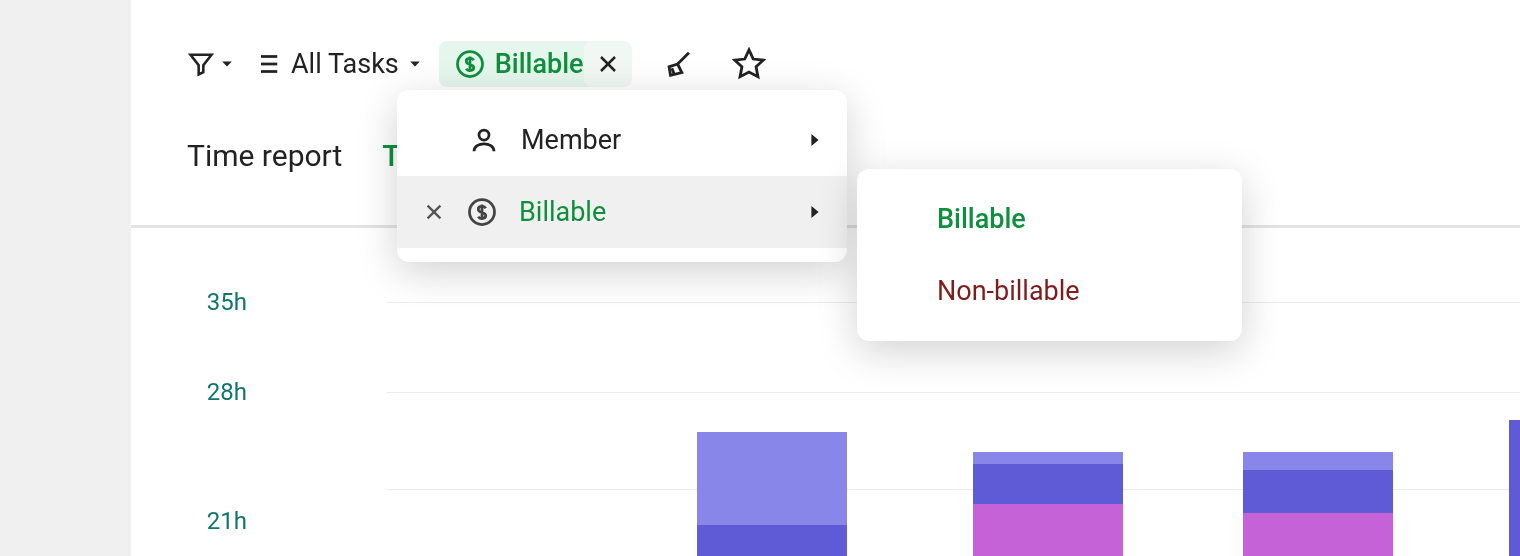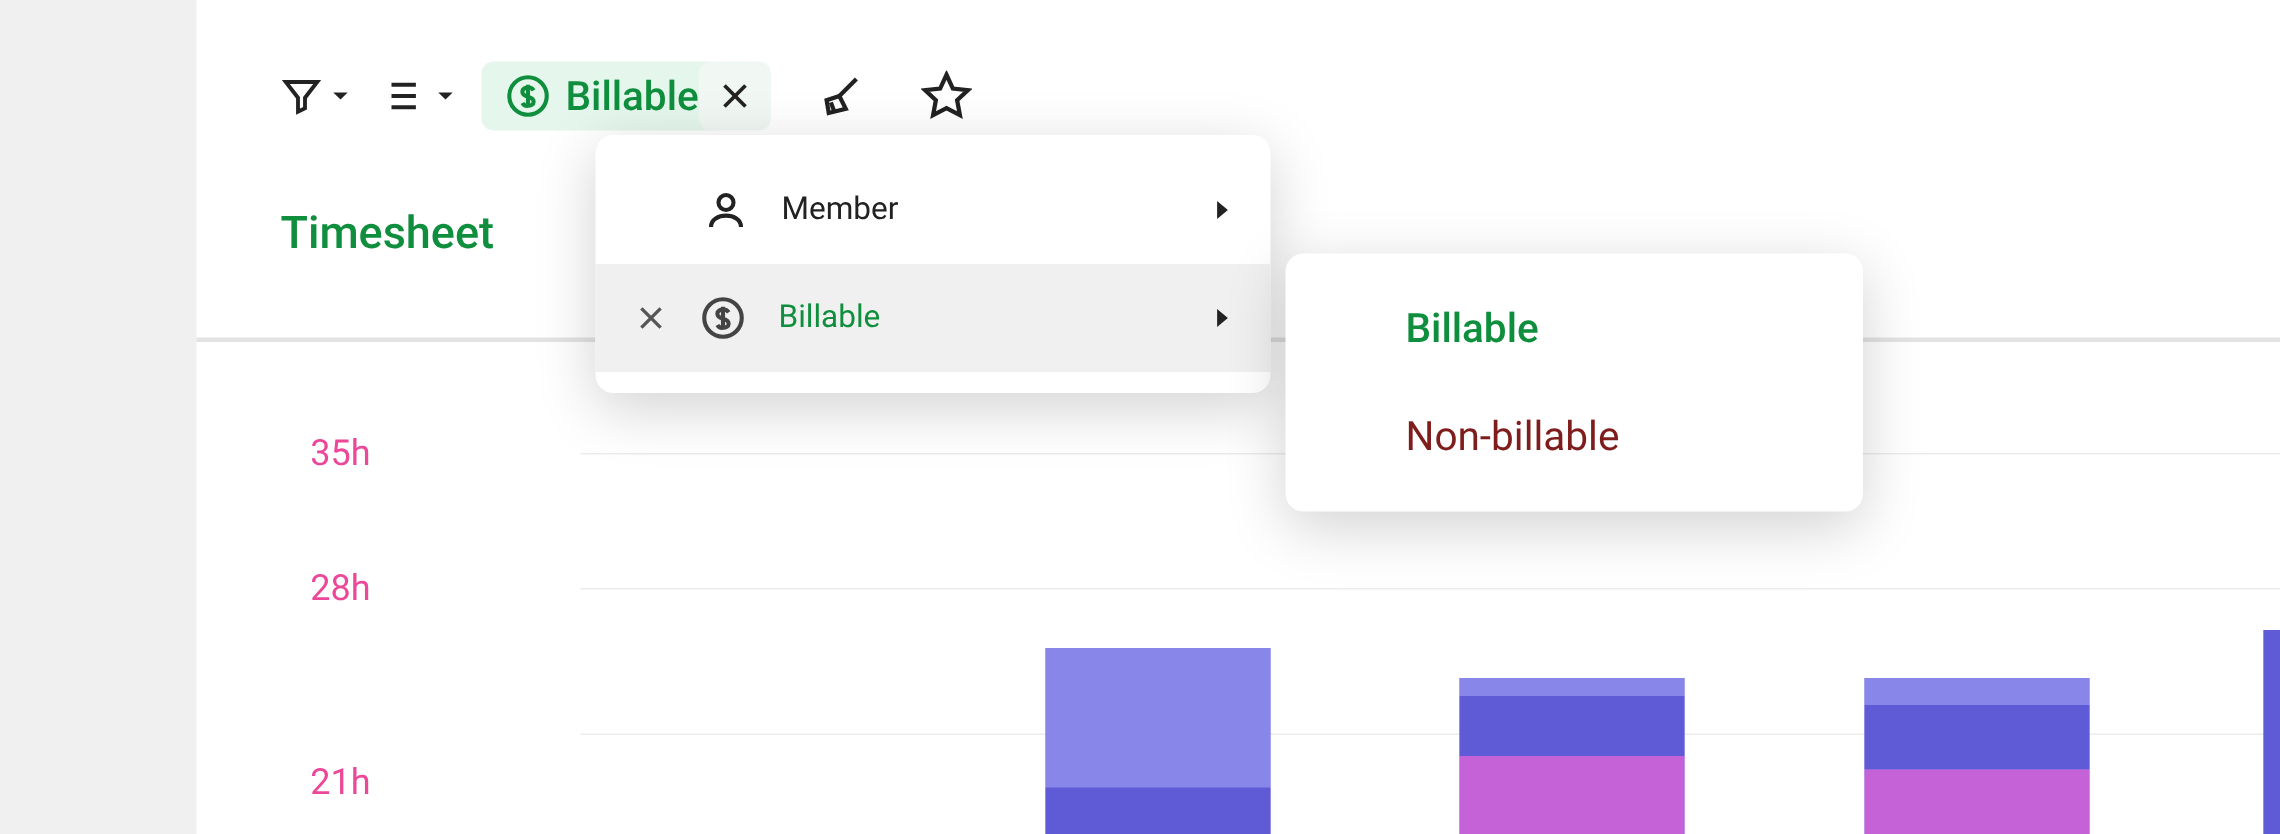--- a/index.html
+++ b/index.html
@@ -107,21 +107,21 @@
     .chart-area {
       position: absolute;
       top: 260px;
       left: 56px;
       right: 0;
       bottom: 0;
     }
     .y-label {
       position: absolute;
       font-size: 24px;
-      color: #ec4899;
+      color: #0f766e;
       text-align: right;
       width: 60px;
     }
     .gridline {
       position: absolute;
       left: 200px;
       right: 0;
       height: 1px;
       background: #ececec;
     }
@@ -146,21 +146,21 @@
       padding: 14px 0;
       z-index: 10;
     }
     .menu-item {
       display: flex;
       align-items: center;
       height: 72px;
       padding: 0 26px;
       gap: 22px;
       cursor: pointer;
-      font-size: 21px;
+      font-size: 27px;
       color: #222;
       position: relative;
     }
     .menu-item.highlighted {
       background: #f0f0f0;
       color: #0f8f3d;
     }
     .menu-item .chev {
       position: absolute;
       right: 26px;
@@ -208,20 +208,21 @@
 
     <div class="all-tasks-btn">
       <svg width="30" height="30" viewBox="0 0 24 24" fill="none" stroke="currentColor" stroke-width="2.2">
         <line x1="8" y1="6" x2="21" y2="6"></line>
           <line x1="8" y1="12" x2="21" y2="12"></line>
           <line x1="8" y1="18" x2="21" y2="18"></line>
         <line x1="3" y1="6" x2="3.01" y2="6"></line>
           <line x1="3" y1="12" x2="3.01" y2="12"></line>
           <line x1="3" y1="18" x2="3.01" y2="18"></line>
       </svg>
+      <span>All Tasks</span>
       <svg width="12" height="12" viewBox="0 0 10 10">
         <path d="M1 3l4 4 4-4z" fill="currentColor"></path>
       </svg>
     </div>
 
     <div style="display:flex;align-items:center;">
       <div class="pill billable-pill">
         <svg width="30" height="30" viewBox="0 0 24 24" fill="none" stroke="#0f8f3d" stroke-width="2.2">
           <circle cx="12" cy="12" r="10"></circle>
           <path d="M12 6v12M15 9a3 3 0 0 0-3-1.5c-1.5 0-3 .7-3 2.2 0 3.6 6 1.8 6 5.3 0 1.5-1.5 2.2-3 2.2a3 3 0 0 1-3-1.5"></path>
@@ -245,20 +246,23 @@
     </div>
 
     <div class="icon-btn" style="margin-left:14px;">
       <svg width="34" height="34" viewBox="0 0 24 24" fill="none" stroke="#222" stroke-width="2">
         <polygon points="12 2 15 8.5 22 9.3 17 14 18.3 21 12 17.7 5.7 21 7 14 2 9.3 9 8.5 12 2"></polygon>
       </svg>
     </div>
   </div>
 
   <div class="tabs-row">
+    <div class="tab">
+      <span>Time report</span>
+    </div>
     <div class="tab active">
       <span>Timesheet</span>
     </div>
   </div>
 
   <div class="divider"></div>
 
   <div class="chart-area">
     <div class="y-label" style="top:28px;">35h</div>
     <div class="gridline" style="top:42px;"></div>

